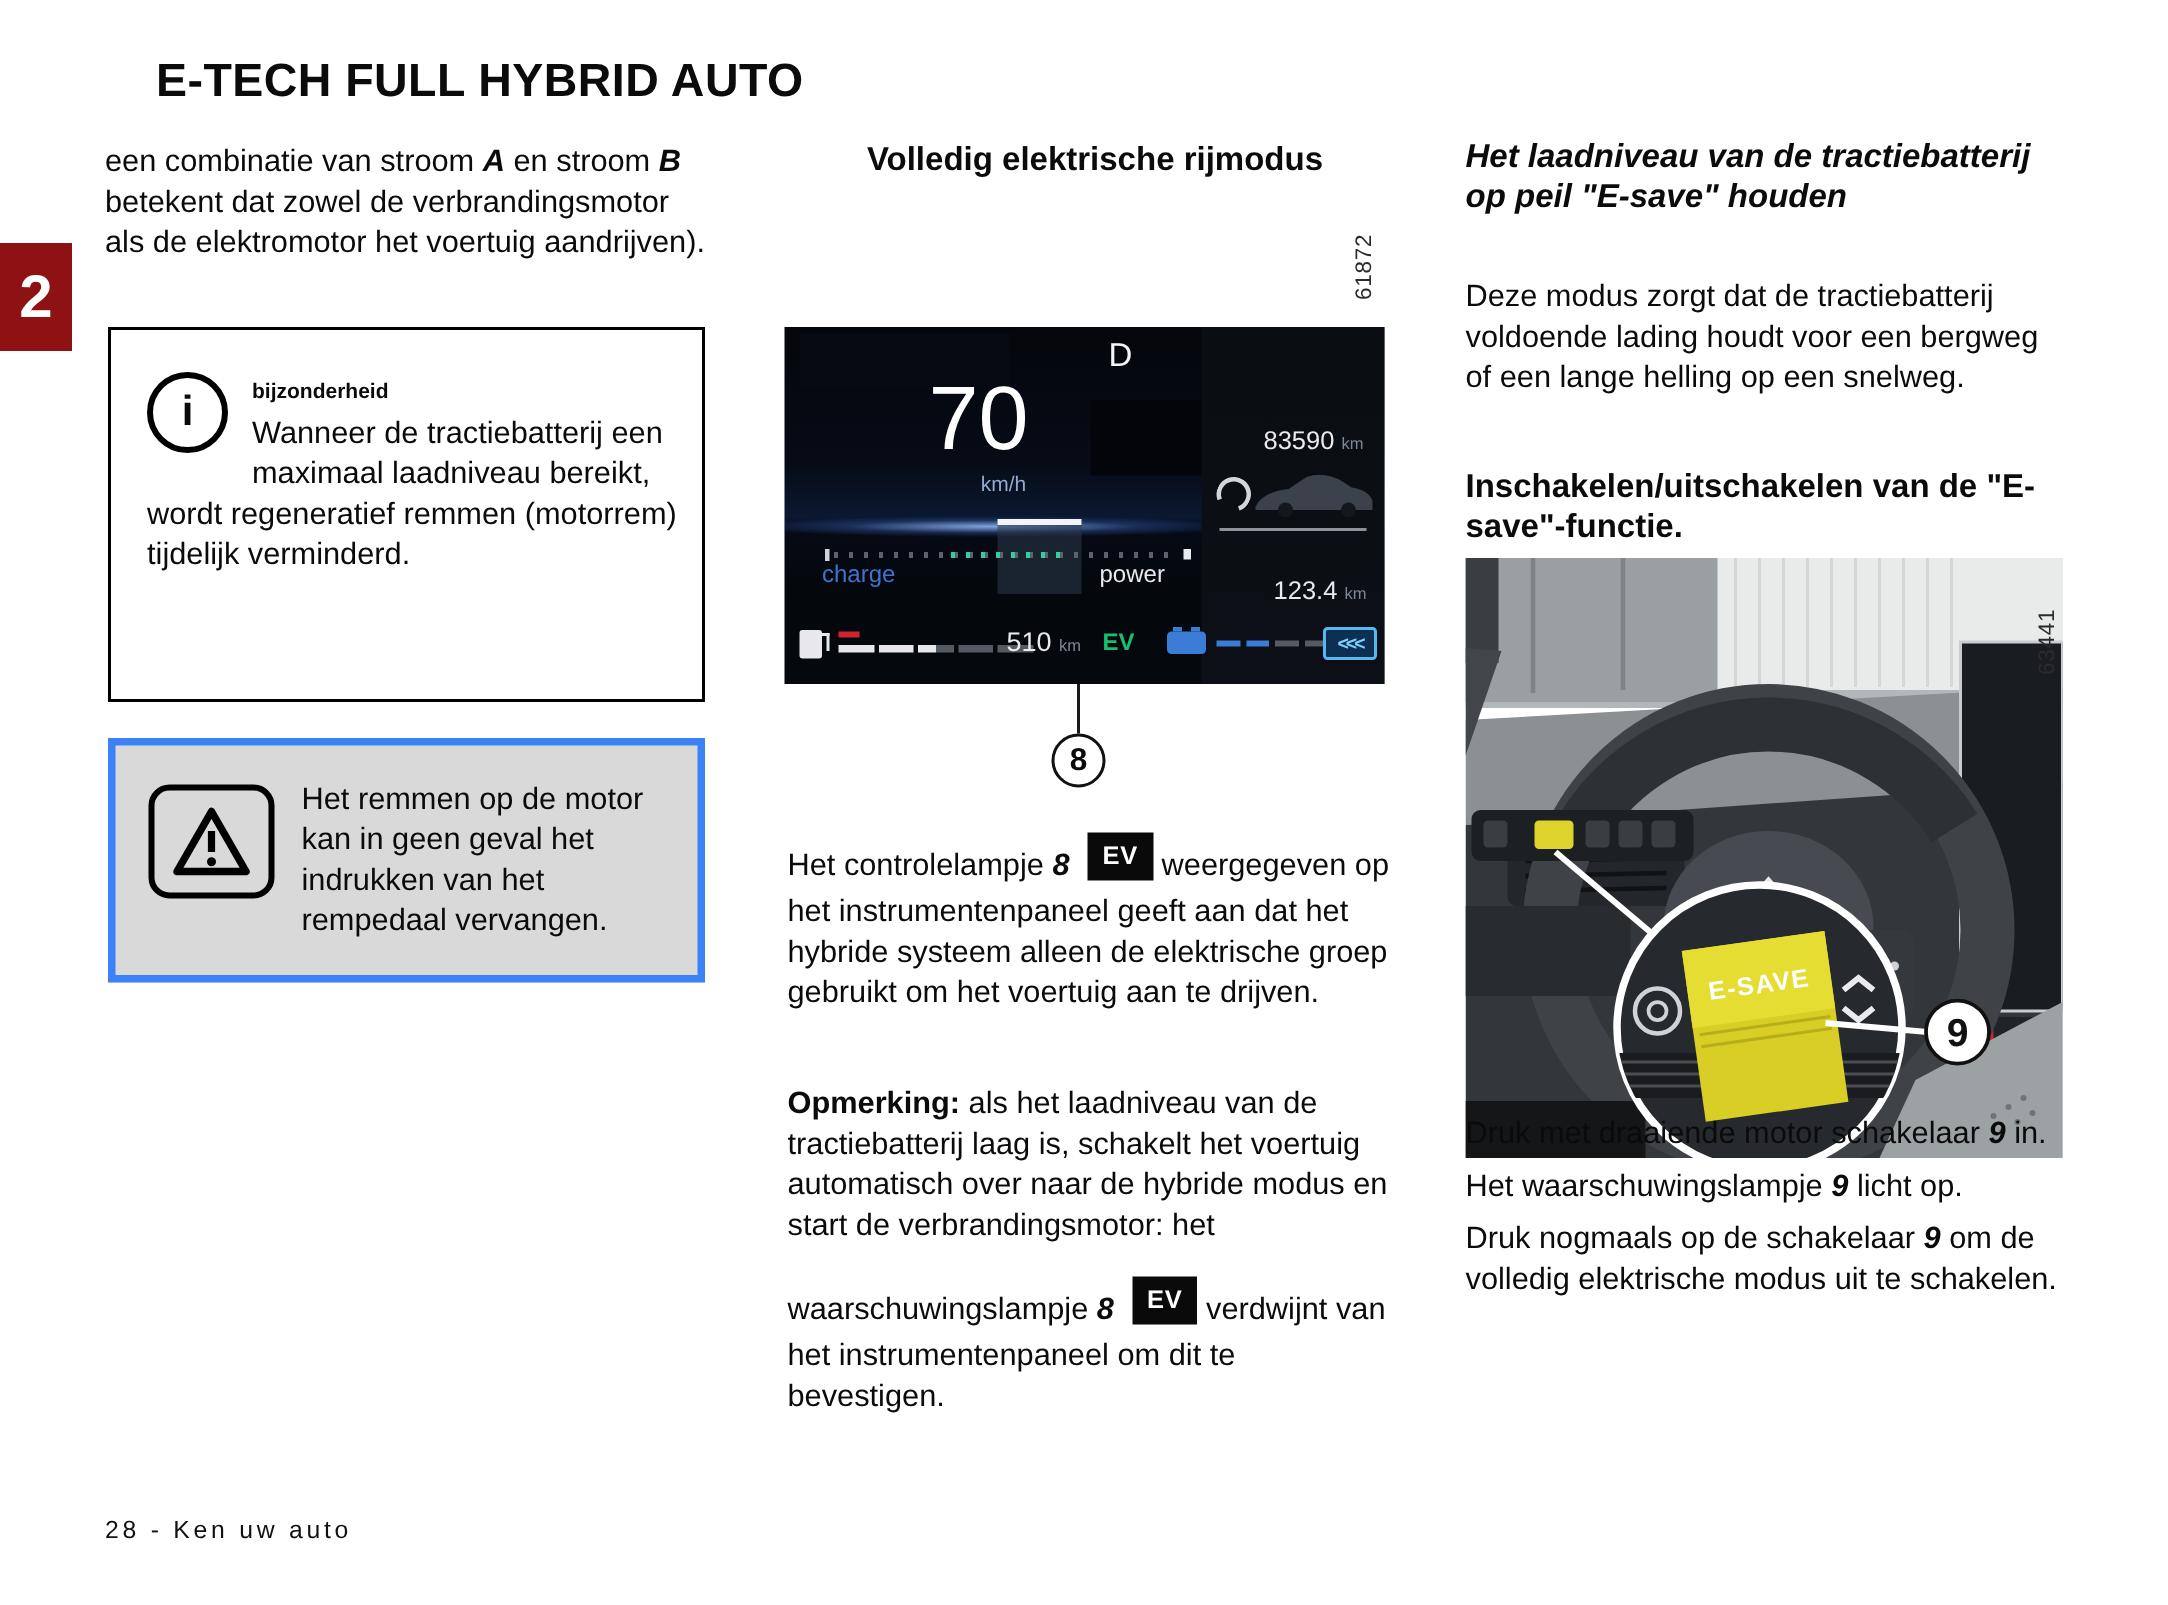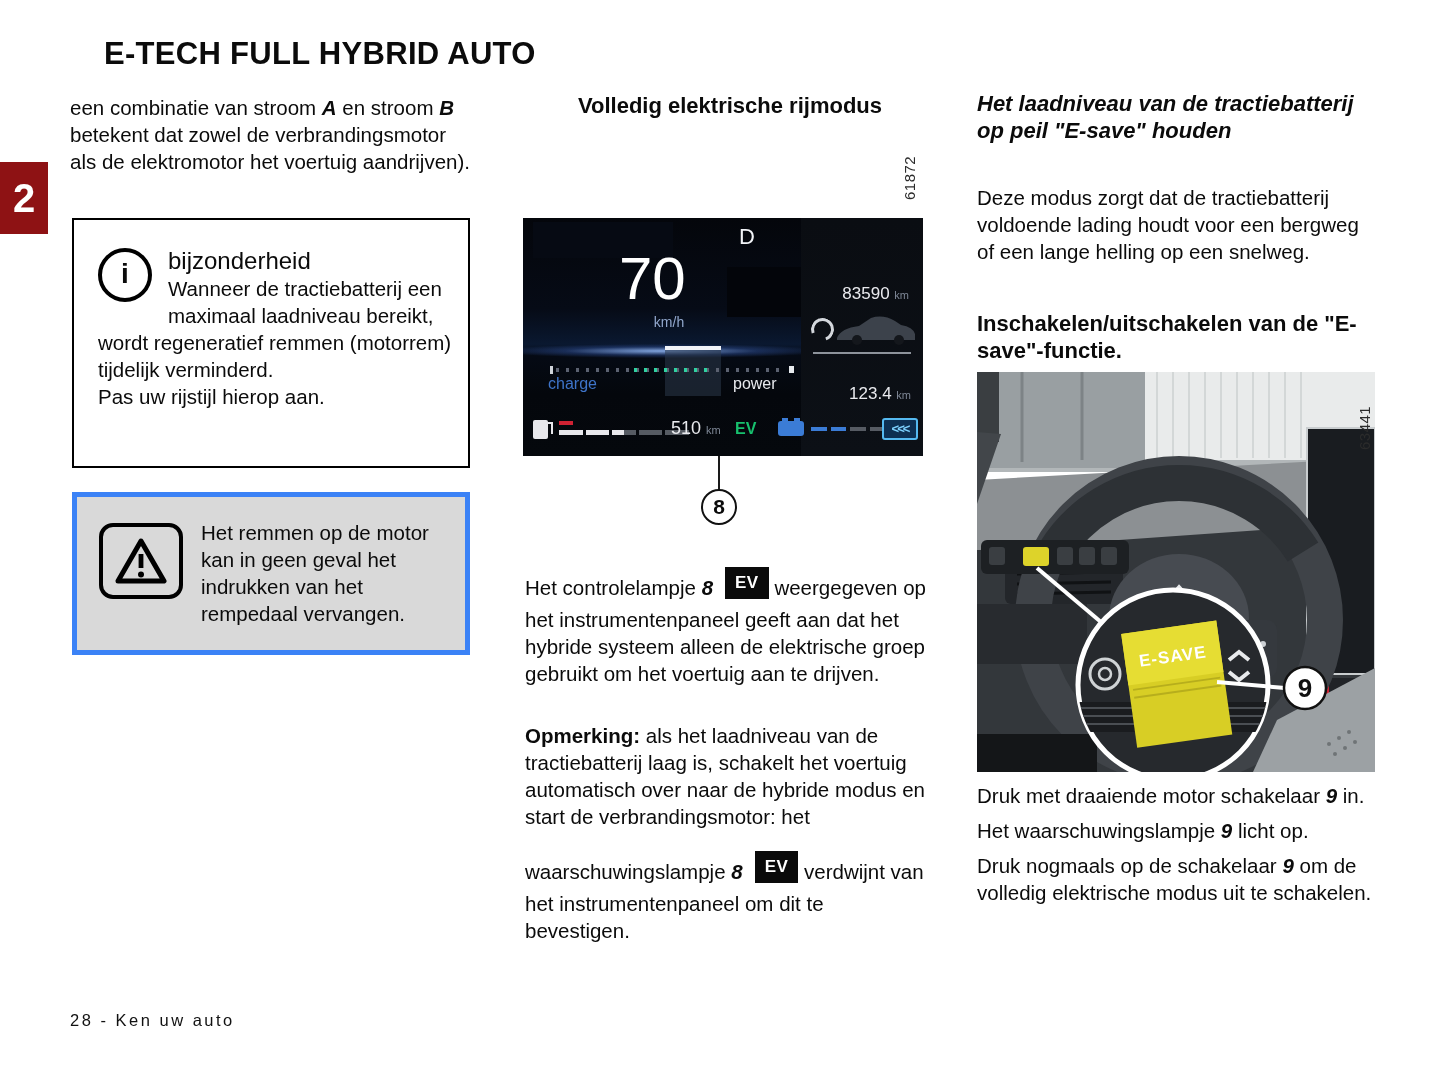--- a/index.html
+++ b/index.html
@@ -15,21 +15,21 @@
   .para{font-size:20.5px;line-height:27px;}
   .vnum{font-weight:bold;font-style:italic;}
 
   
   .intro{left:70px;top:94px;width:404px;}
   .infobox{left:72px;top:218px;width:398px;height:250px;border:2px solid #000;
            box-sizing:border-box;padding:26px 16px 0 24px;}
   .icon-i{float:left;width:46px;height:46px;border:4px solid #000;border-radius:50%;
           text-align:center;line-height:44px;font-size:28px;font-weight:bold;
           margin:2px 16px 8px 0;}
-  .ib-title{font-weight:normal;font-size:24px;line-height:29px;}
+  .ib-title{font-weight:bold;font-size:14px;line-height:29px;}
   .warnbox{left:72px;top:492px;width:398px;height:163px;background:#d9d9d9;border:5px solid #3b82f6;
            box-sizing:border-box;padding:22px 12px 0 22px;}
   .icon-warn{float:left;width:76px;height:68px;border:4px solid #000;border-radius:14px;
              margin:4px 18px 4px 0;display:flex;align-items:center;justify-content:center;}
 
   
   .h-mid{left:525px;top:92px;font-size:22px;font-weight:bold;line-height:27px;width:410px;text-align:center;}
   .figcode{font-size:15px;color:#2b2b2b;letter-spacing:.5px;transform:rotate(-90deg);
            transform-origin:0 0;white-space:nowrap;}
 
@@ -77,49 +77,48 @@
   .battsegs span{flex:1;height:4px;}
   .bs-b{background:#3b7cd6;} .bs-g{background:#565b63;}
   .chgicon{right:5px;top:200px;width:32px;height:18px;background:#0d2f52;border:2px solid #55b9f0;border-radius:3px;
            color:#7ed2ff;font-size:13px;font-weight:bold;letter-spacing:-2px;text-align:center;line-height:17px;}
 
   .callout-line{left:718px;top:456px;width:2px;height:33px;background:#1a1a1a;}
   .callout-circle{width:36px;height:36px;border:2.5px solid #111;border-radius:50%;background:#fff;
         display:flex;align-items:center;justify-content:center;font-size:21px;font-weight:bold;box-sizing:border-box;}
   .co8{left:701px;top:489px;}
 
-  .m-para1{left:525px;top:562px;width:404px;margin-top:12px;}
+  .m-para1{left:525px;top:562px;width:404px;}
   .ev-badge{display:inline-block;background:#0a0a0a;color:#fff;font-weight:bold;font-size:17px;
             padding:2px 10px 3px;margin-left:12px;position:relative;top:-7px;letter-spacing:.5px;}
   .m-note{left:525px;top:722px;width:404px;}
   .m-para2{left:525px;top:858px;width:404px;}
 
   .h-r1{left:977px;top:90px;font-size:22px;font-weight:bold;line-height:27px;width:390px;font-style:italic;}
   .r-para1{left:977px;top:184px;width:404px;}
   .h-r2{left:977px;top:310px;font-size:22px;font-weight:bold;line-height:27px;width:390px;}
   .steer-fig{left:977px;top:372px;width:398px;height:400px;}
-  .r-block{left:977px;top:782px;width:420px;}
+  .r-block{left:977px;top:742px;width:420px;}
   .r-block p{margin:0 0 8px 0;}
   .footer{left:70px;top:1011px;font-size:16.5px;letter-spacing:2.5px;color:#111;}
 </style>
 </head>
 <body>
 
 <div class="page">
 
   <div class="abs chapter-tab">2</div>
   <div class="abs page-title">E-TECH FULL HYBRID AUTO</div>
 
   <div class="abs para intro"><span>een combinatie van stroom </span><span class="vnum">A</span><span> en stroom </span><span class="vnum">B</span><span> betekent dat zowel de verbrandingsmotor als de elektromotor het voertuig aandrijven).</span></div>
 
   <div class="abs infobox">
     <div class="icon-i">i</div>
     <div class="ib-title para">bijzonderheid</div>
     <div class="para">Wanneer de tractiebatterij een maximaal laadniveau bereikt, wordt regeneratief remmen (motorrem) tijdelijk verminderd.</div>
-    <div class="para">Pas uw rijstijl hierop aan.</div>
   </div>
 
   <div class="abs warnbox">
     <div class="icon-warn">
       <svg width="54" height="48" viewBox="0 0 54 48">
         <path d="M27 4 L50 44 L4 44 Z" fill="none" stroke="#000" stroke-width="5" stroke-linejoin="round"></path>
         <rect x="24.6" y="17" width="4.8" height="14" fill="#000"></rect>
         <circle cx="27" cy="37.5" r="3" fill="#000"></circle>
       </svg>
     </div>

